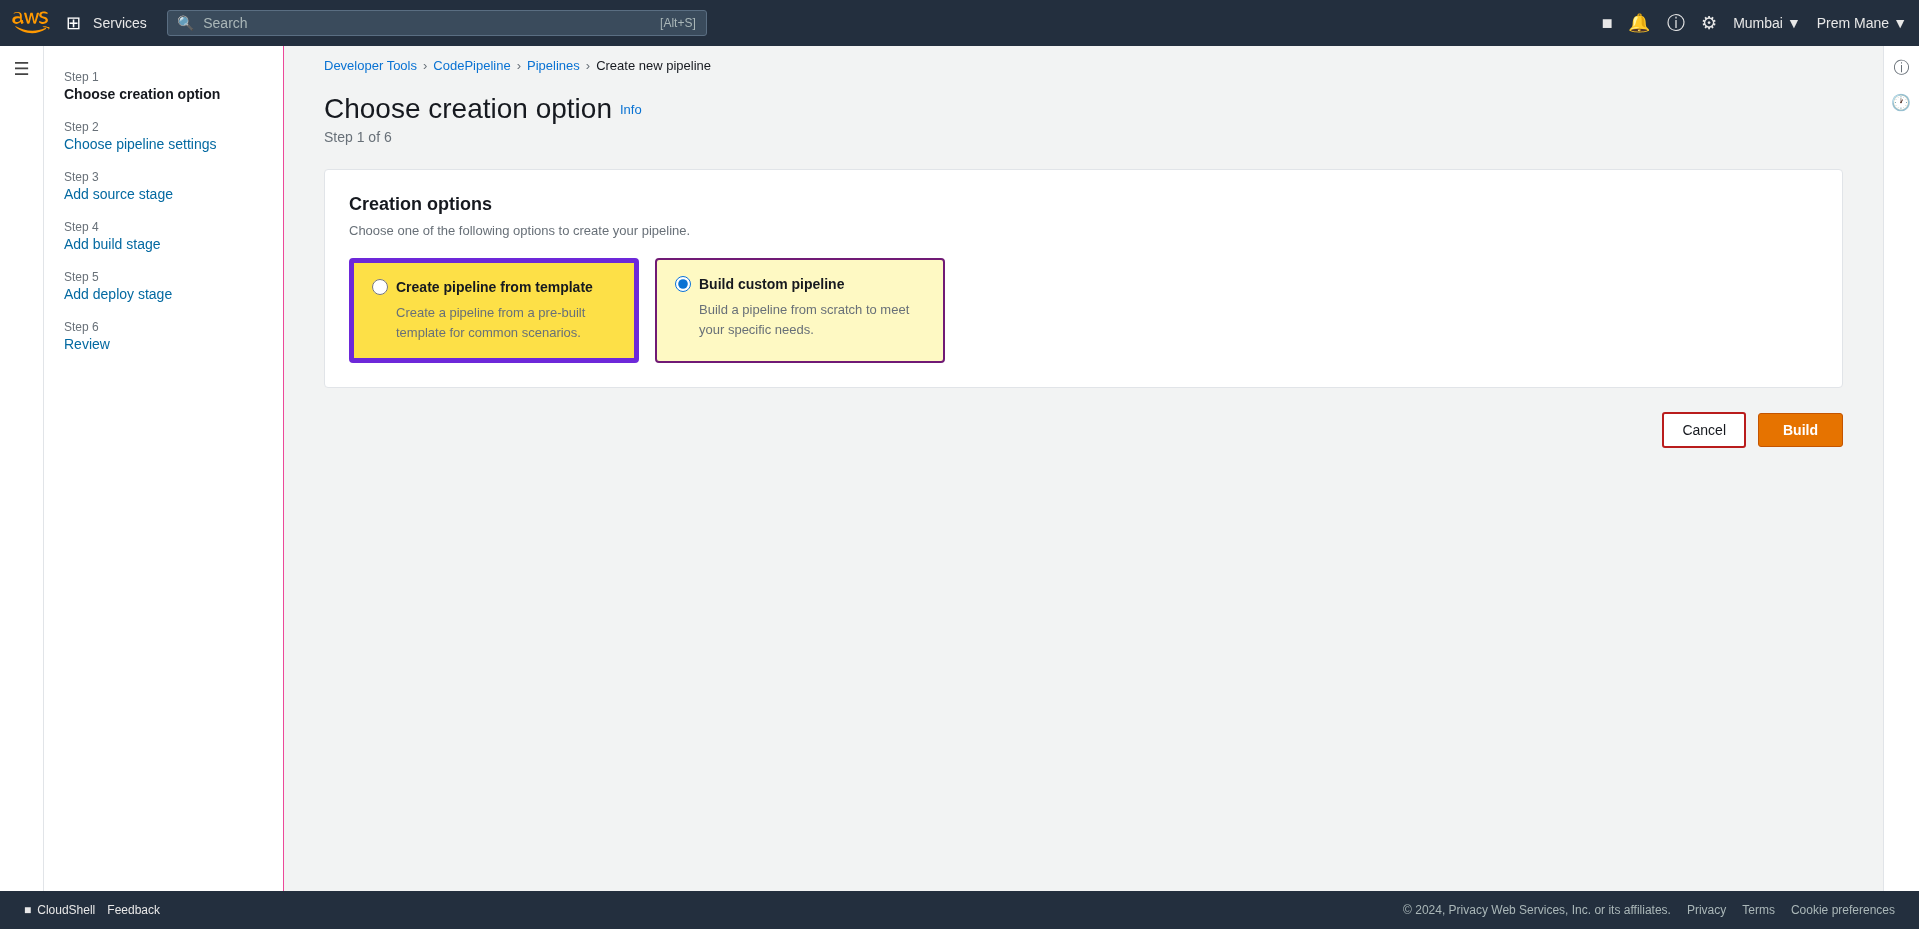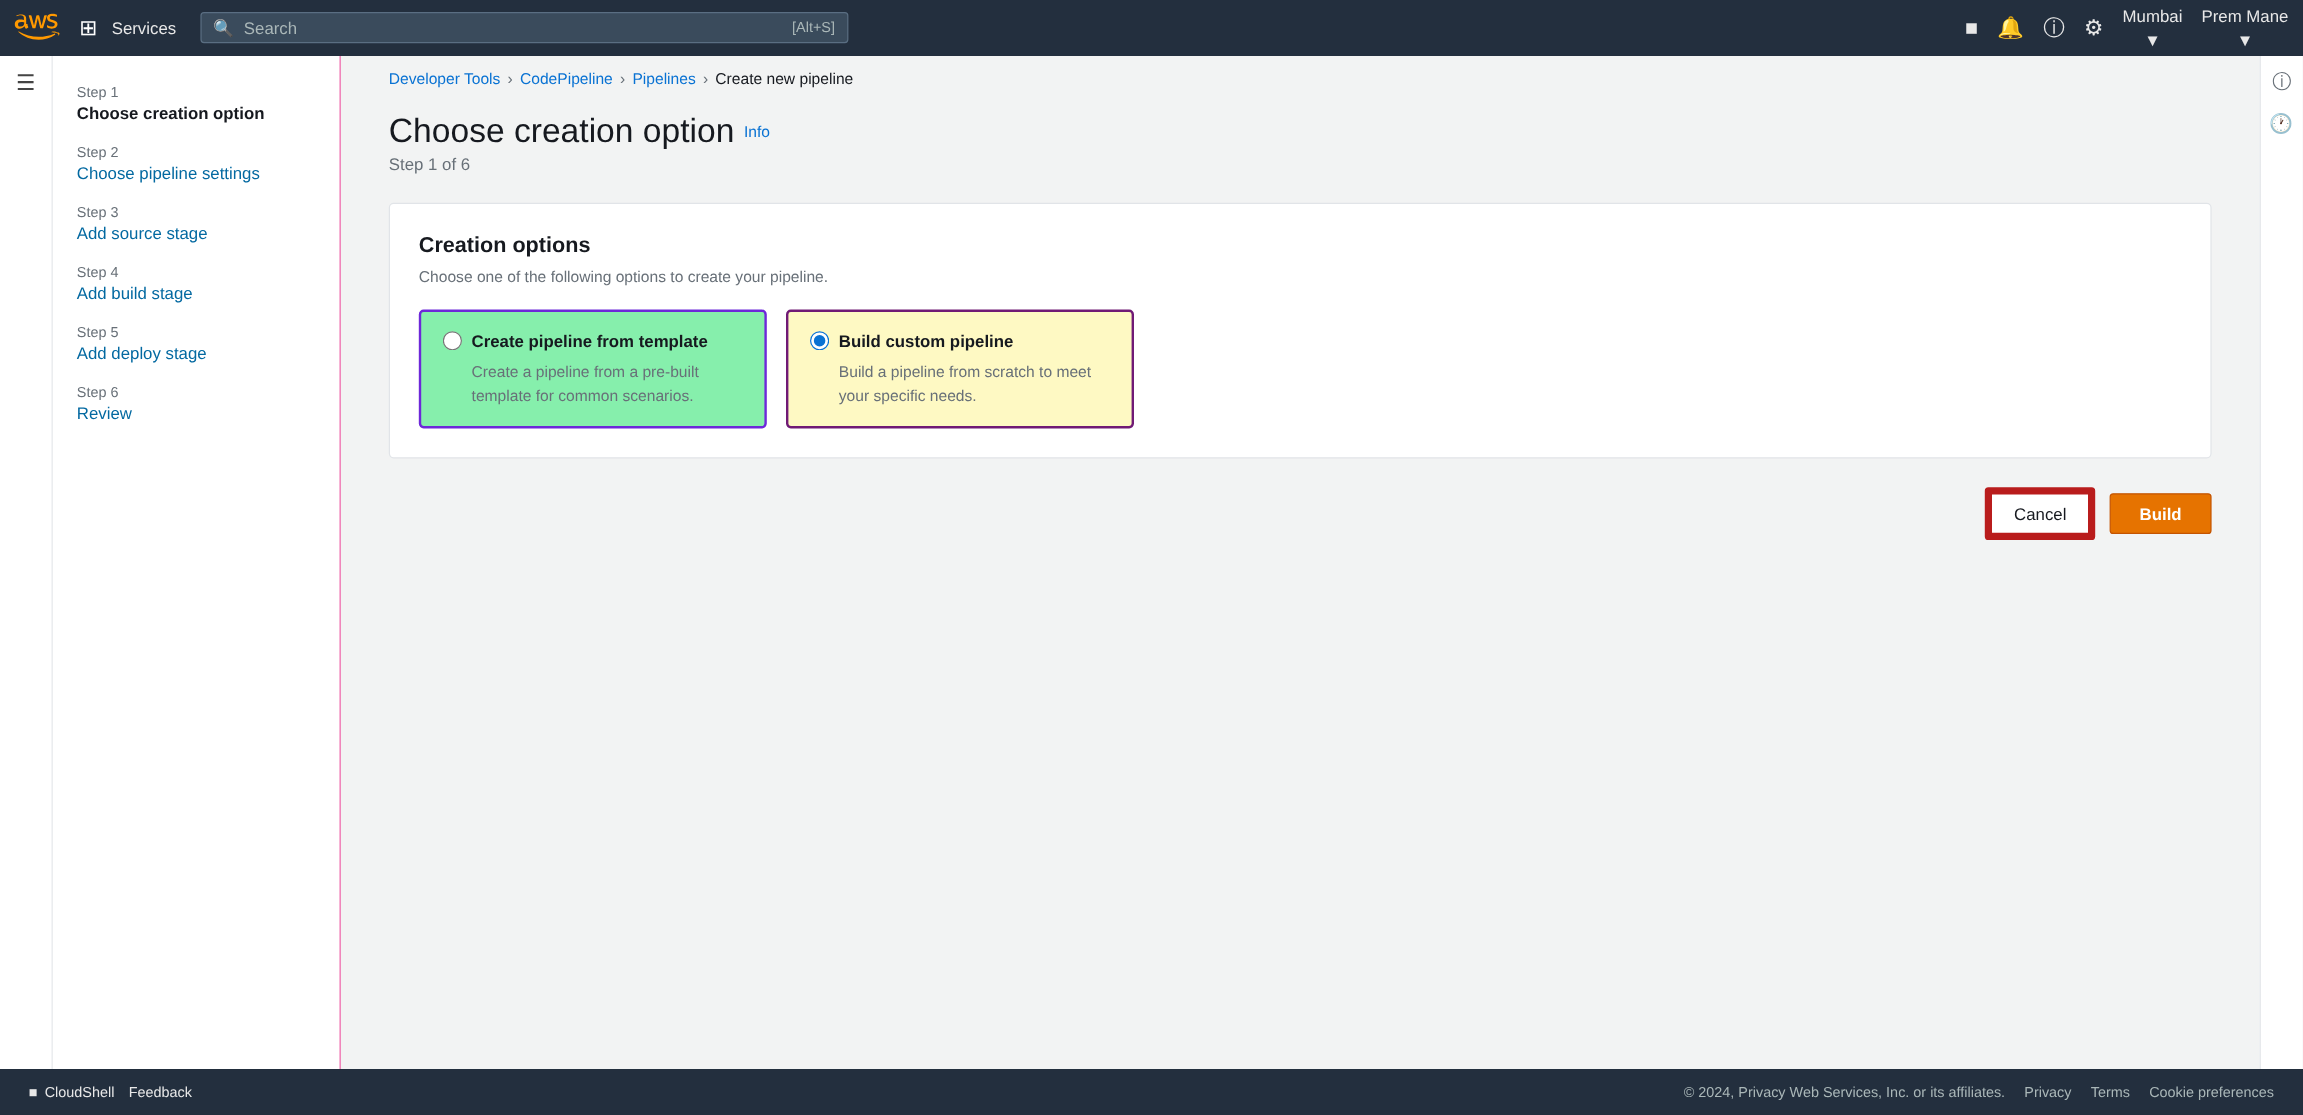--- a/index.html
+++ b/index.html
@@ -33,21 +33,21 @@
     }
     .search-bar input {
       background: transparent; border: none; outline: none;
       color: #e8e8e8; font-size: 14px; width: 100%;
     }
     .search-bar input::placeholder { color: #aab7b8; }
     .search-shortcut { color: #aab7b8; font-size: 12px; white-space: nowrap; }
     .nav-right { margin-left: auto; display: flex; align-items: center; gap: 16px; }
     .nav-icon-btn { color: #e8e8e8; cursor: pointer; font-size: 18px; }
     .nav-region, .nav-user {
-      color: #e8e8e8; font-size: 14px; cursor: pointer; display: flex; align-items: center; gap: 4px; flex-direction: column;
+      color: #e8e8e8; font-size: 14px; cursor: pointer; display: flex; align-items: center; gap: 4px;
     }
 
     
     .layout { display: flex; margin-top: 46px; min-height: calc(929px - 46px); }
     .sidebar-toggle {
       width: 44px; background: #fff; border-right: 1px solid #e1e4e8;
       display: flex; flex-direction: column; align-items: center; padding-top: 12px;
     }
     .hamburger { cursor: pointer; color: #444; font-size: 18px; }
 
@@ -86,37 +86,37 @@
     .card {
       background: #fff; border: 1px solid #e1e4e8; border-radius: 4px;
       padding: 24px; margin-bottom: 24px;
     }
     .card-title { font-size: 18px; font-weight: 700; margin-bottom: 8px; }
     .card-description { font-size: 13px; color: #687078; margin-bottom: 20px; }
 
     
     .creation-options { display: flex; gap: 16px; }
     .option-card {
-      border: 2px solid #6d28d9; border-radius: 4px;
+      border: 5px solid #6d28d9; border-radius: 4px;
       padding: 16px 18px; cursor: pointer; flex: 1; max-width: 290px;
       display: flex; flex-direction: column; gap: 8px;
-      background: #86efac;
+      background: #fde047;
     }
     .option-card.selected {
       border: 2px solid #701a75; background: #fef9c3;
     }
     .option-radio-row { display: flex; align-items: center; gap: 8px; }
     .option-radio { accent-color: #0972d3; width: 16px; height: 16px; cursor: pointer; }
     .option-label { font-size: 14px; font-weight: 600; color: #16191f; }
     .option-desc { font-size: 13px; color: #687078; padding-left: 24px; line-height: 1.5; }
 
     
     .actions { display: flex; justify-content: flex-end; gap: 12px; align-items: center; margin-top: 8px; }
     .btn-cancel {
-      background: #fff; border: 6px solid #b91c1c; color: #16191f;
+      background: #fff; border: 2px solid #b91c1c; color: #16191f;
       padding: 8px 18px; border-radius: 3px; font-size: 14px; cursor: pointer;
     }
     .btn-next {
       background: #e67300; border: 1px solid #c45400; color: #fff;
       padding: 8px 24px; border-radius: 3px; font-size: 14px; cursor: pointer; font-weight: 600;
     }
 
     
     .right-icons {
       width: 36px; background: #fff; border-left: 1px solid #e1e4e8;

